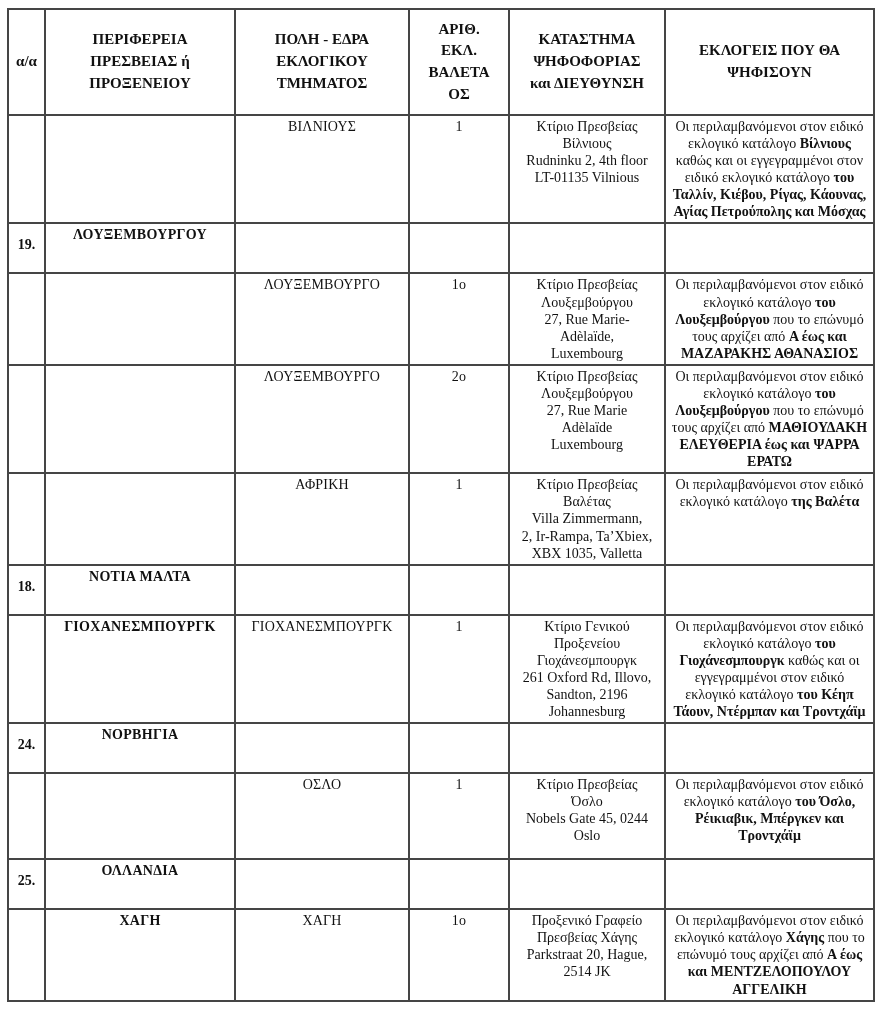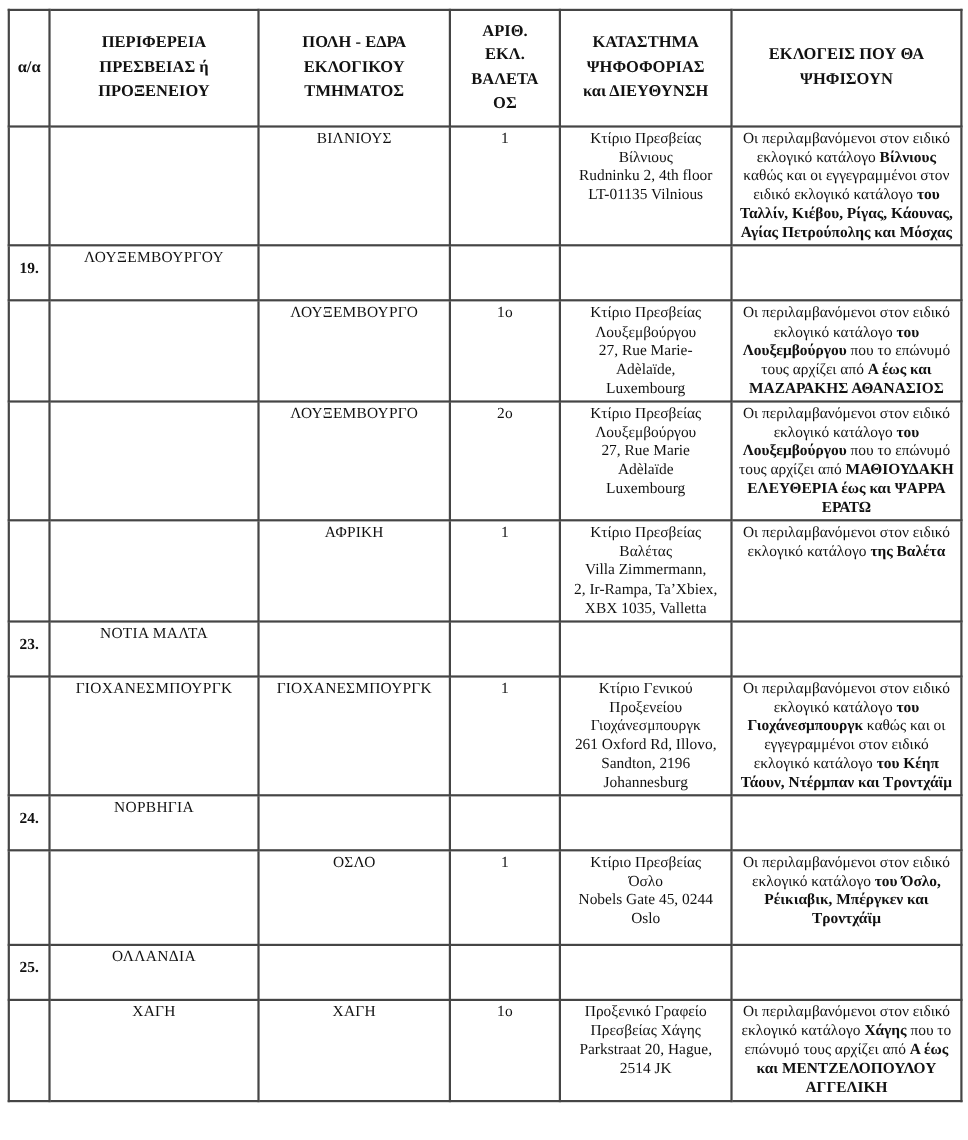--- a/index.html
+++ b/index.html
@@ -45,21 +45,21 @@
     font-size: 14px;
     line-height: 1.22;
     text-align: center;
   }
   .cell-aa {
     font-weight: bold;
     font-size: 14.5px;
     padding-top: 12px !important;
   }
   .cell-region {
-    font-weight: normal;
+    font-weight: bold;
     letter-spacing: 0.3px;
   }
   .cell-city, .cell-num {
     letter-spacing: 0.2px;
   }
   .cell-address {
     white-space: pre-line;
   }
   .cell-electors .seg-bold {
     font-weight: bold;
@@ -155,21 +155,21 @@
     <td class="cell-city">ΑΦΡΙΚΗ</td>
     <td class="cell-num">1</td>
     <td class="cell-address">Κτίριο Πρεσβείας
 Βαλέτας
 Villa  Zimmermann,
 2, Ir-Rampa, Ta’Xbiex,
 XBX 1035, Valletta</td>
     <td class="cell-electors"><span>Οι περιλαμβανόμενοι στον ειδικό εκλογικό κατάλογο </span><span class="seg-bold">της Βαλέτα</span></td>
   </tr>
         <tr class="row-region">
-    <td class="cell-aa">23.</td>
+    <td class="cell-aa">18.</td>
     <td class="cell-region">ΝΟΤΙΑ ΜΑΛΤΑ</td>
     <td class="cell-city"></td>
     <td class="cell-num"></td>
     <td class="cell-address"></td>
     <td class="cell-electors"></td>
   </tr>
         <tr class="row-station">
     <td class="cell-aa"></td>
     <td class="cell-region">ΓΙΟΧΑΝΕΣΜΠΟΥΡΓΚ</td>
     <td class="cell-city">ΓΙΟΧΑΝΕΣΜΠΟΥΡΓΚ</td>

